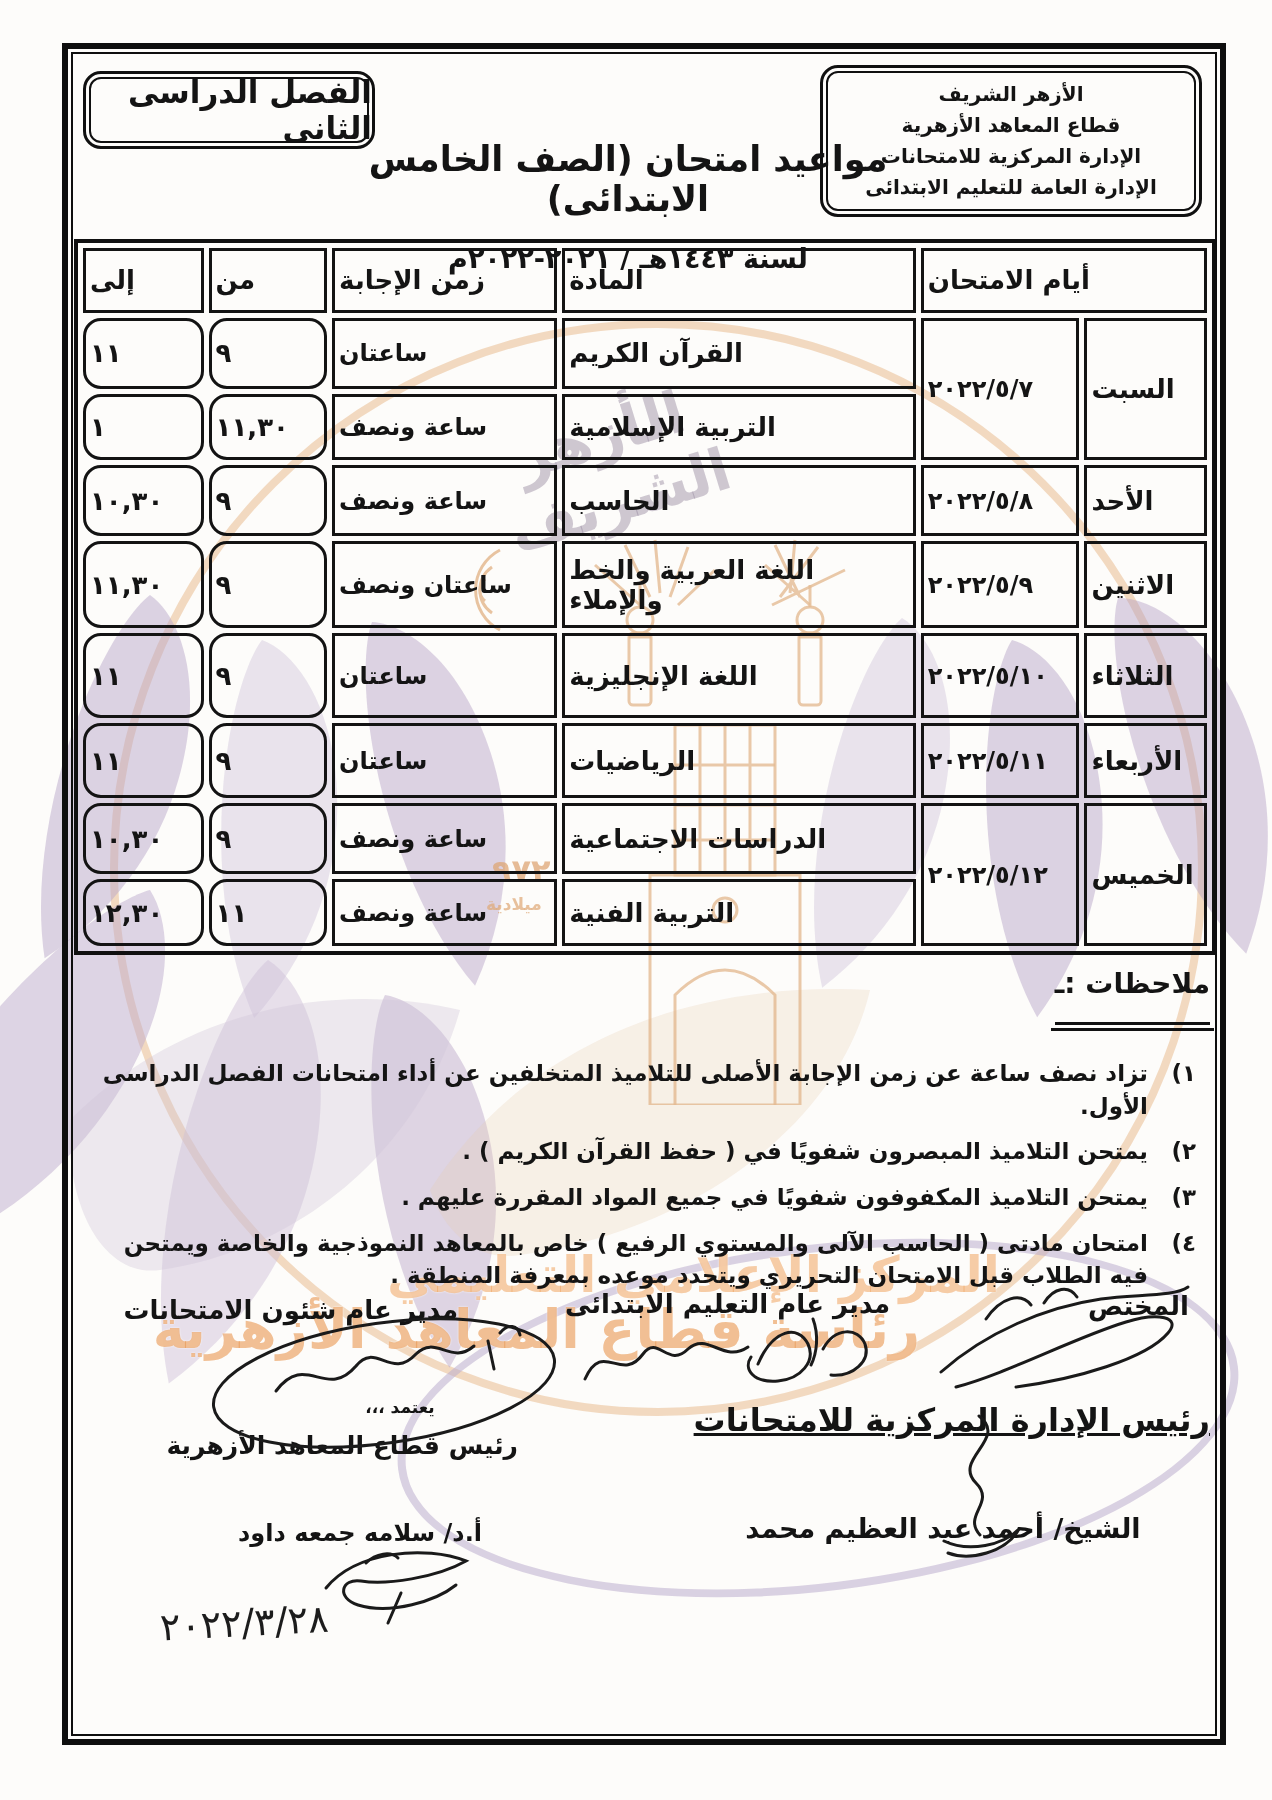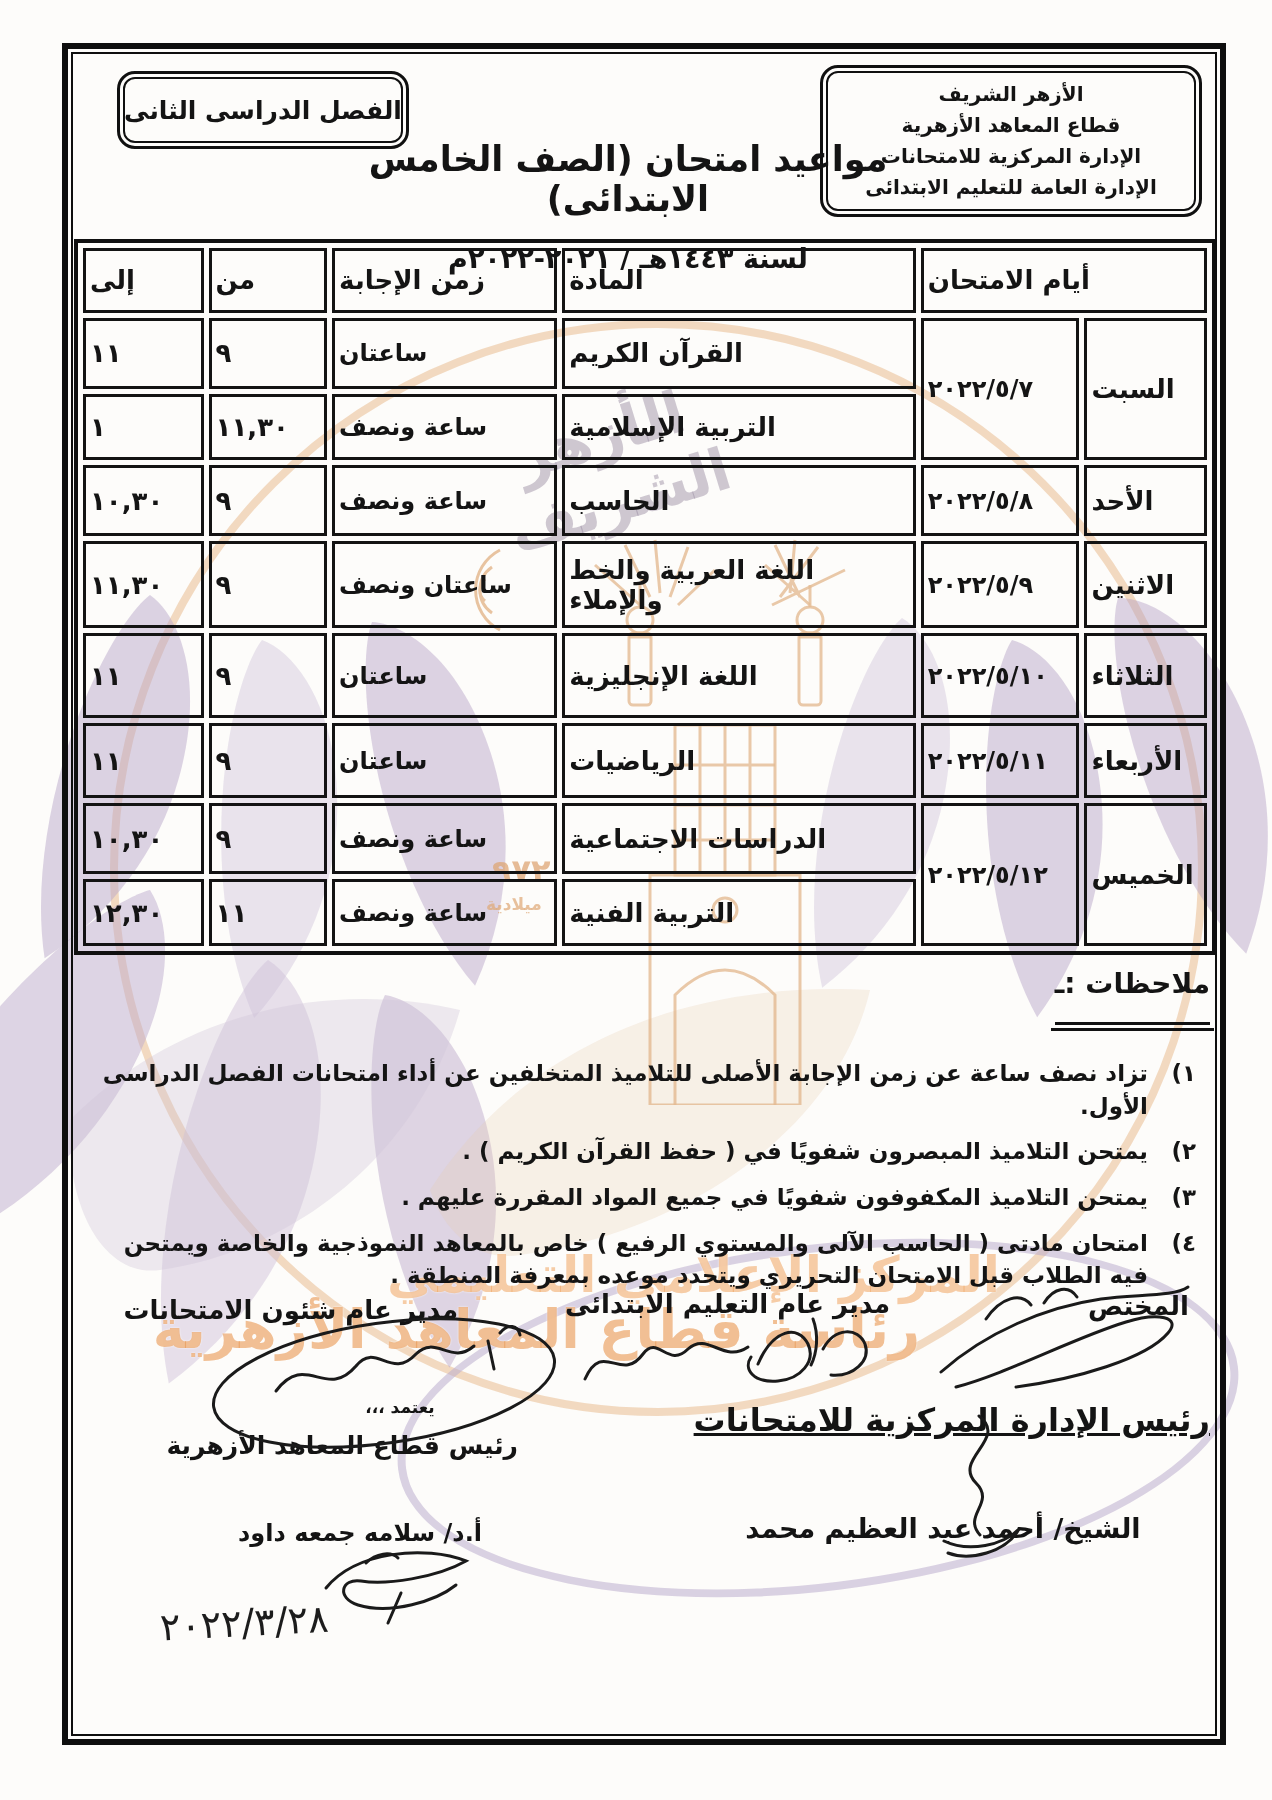--- a/index.html
+++ b/index.html
@@ -38,42 +38,42 @@
   .frame{
     position:absolute;left:62px;top:43px;width:1152px;height:1690px;z-index:2;
     border:6px solid #0e0e0e;
   }
   .frame::before{content:"";position:absolute;inset:3px;border:2px solid #0e0e0e;pointer-events:none;}
   .abs{position:absolute;}
   
   .rbox{border:3px solid #101010;border-radius:18px;}
   .rbox::before{content:"";position:absolute;inset:3px;border:2px solid #101010;border-radius:12px;}
   .semester-box{left:15px;top:22px;width:286px;height:72px;display:flex;align-items:center;justify-content:center;
-    font-size:25px;font-weight:900;margin-left:34px;}
+    font-size:31px;font-weight:900;}
   .org-box{right:18px;top:16px;width:376px;height:146px;display:flex;flex-direction:column;
     align-items:center;justify-content:center;font-size:20px;font-weight:900;line-height:1.55;text-align:center;}
   .title{left:280px;top:90px;width:560px;text-align:center;font-weight:900;}
   .title .t1{font-size:35px;}
   .title .t2{font-size:27px;margin-top:24px;text-align:center;}
   
   table.sched{
     position:absolute;left:6px;top:190px;width:1142px;height:716px;
     border:4px solid #101010;border-spacing:5px;border-collapse:separate;
     table-layout:fixed;background:transparent;
   }
   table.sched th,table.sched td{
     border:3px solid #131313;vertical-align:middle;text-align:left;
     font-weight:900;padding:2px 4px;background:transparent;
   }
   table.sched th{font-size:26px;}
   td.c-day{font-size:26px;}
   td.c-date{font-size:24px;}
   td.c-subject{font-size:26px;}
   td.c-duration{font-size:24px;}
-  td.c-time{font-size:26px;}
+  td.c-time{font-size:26px;border-radius:18px;}
   tr.h-hdr{height:64px;} tr.h-a{height:70px;} tr.h-b{height:66px;}
   tr.h-c{height:86px;} tr.h-d{height:84px;} tr.h-e{height:74px;}
   
   .notes-heading{
     right:10px;top:918px;font-size:28px;font-weight:900;padding-bottom:22px;
     border-bottom:3px solid #111;
   }
   .notes-heading::after{content:"";position:absolute;left:-4px;right:-4px;bottom:-9px;height:3px;background:#111;}
   .notes{left:16px;top:1008px;width:1112px;}
   .note{display:flex;gap:12px;font-size:23px;font-weight:900;line-height:1.42;margin-bottom:13px;}

